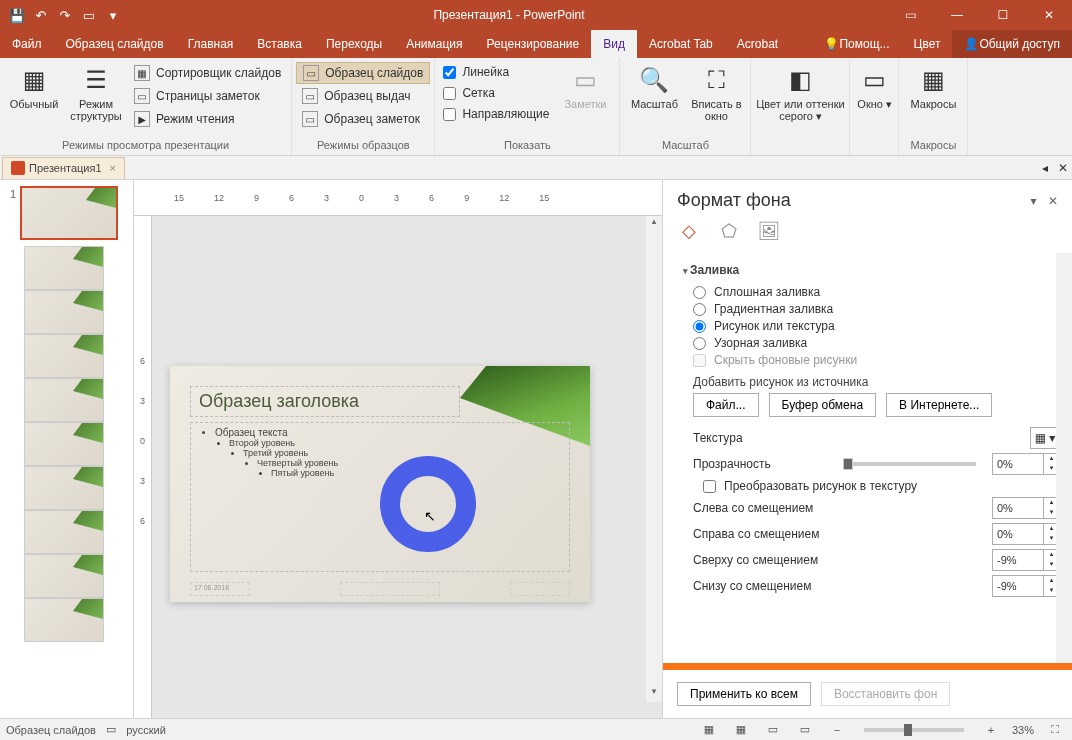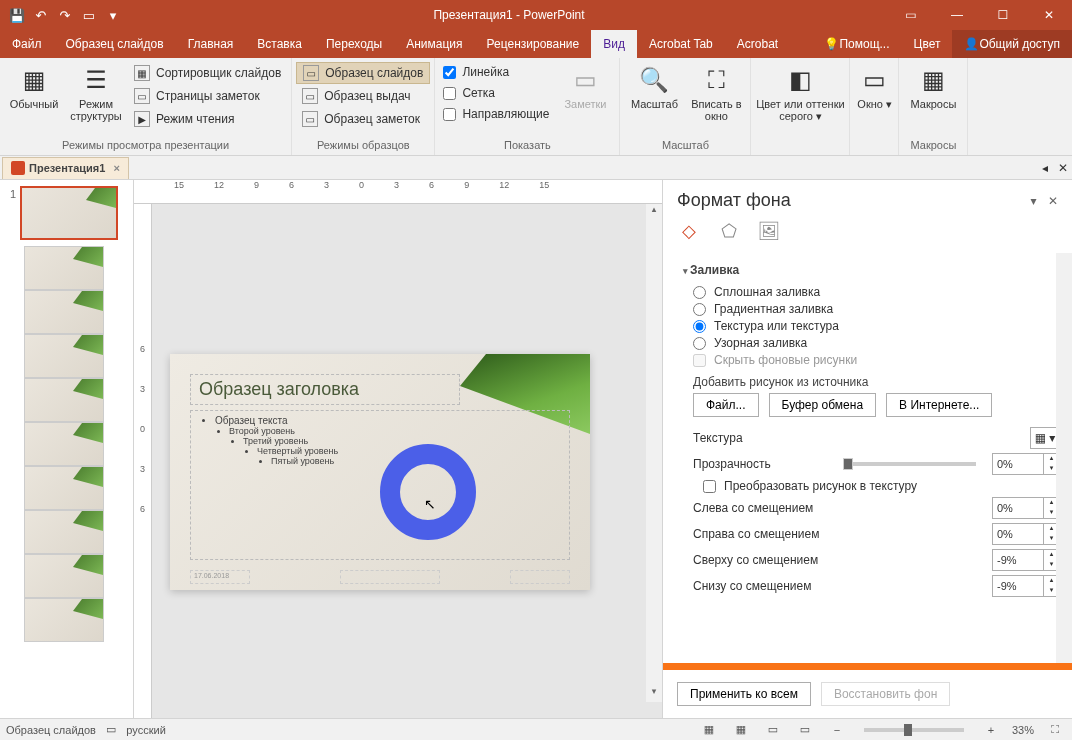--- a/index.html
+++ b/index.html
@@ -30,38 +30,38 @@
 .ribbon .bigbtn .ic { width: 32px; height: 32px; margin: 0 auto 2px; display: flex; align-items: center; justify-content: center; font-size: 24px; }
 .ribbon .col { display: flex; flex-direction: column; gap: 1px; padding-top: 2px; }
 .ribbon .smallbtn { display: flex; align-items: center; gap: 6px; height: 22px; padding: 0 6px; font-size: 12px; cursor: pointer; white-space: nowrap; }
 .ribbon .smallbtn .sq { width: 16px; height: 16px; border: 1px solid #999; display: flex; align-items: center; justify-content: center; font-size: 10px; }
 .ribbon .smallbtn.active { background: #E1D3B8; border: 1px solid #C9B790; }
 .ribbon .chk { display: flex; align-items: center; gap: 6px; height: 20px; padding: 0 4px; font-size: 12px; }
 .ribbon .chk input { width: 13px; height: 13px; }
 
 
 .doctabs { height: 24px; background: #F1F1F1; border-bottom: 1px solid #D4D4D4; display: flex; align-items: center; padding-left: 2px; }
-.doctab { height: 22px; display: flex; align-items: center; gap: 4px; padding: 0 8px; background: #F7EBD9; border: 1px solid #D4C4A8; border-bottom: none; font-size: 11px; font-weight: bold; color: #444; }
+.doctab { height: 22px; display: flex; align-items: center; gap: 4px; padding: 0 8px; background: #F7EBD9; border: 1px solid #D4C4A8; border-bottom: none; font-size: 11px; font-weight: normal; color: #444; }
 .doctab .pp { width: 14px; height: 14px; background: #D24726; border-radius: 2px; }
 .doctab .close { font-size: 11px; color: #888; cursor: pointer; margin-left: 4px; }
 .doctabs .scrollbar { flex: 1; height: 16px; margin: 0 4px; background: #F1F1F1; position: relative; }
 .doctabs .navr { width: 18px; text-align: center; cursor: pointer; }
 
 
 .main { display: flex; height: calc(740px - 30px - 28px - 98px - 24px - 22px); }
 .thumbs { width: 134px; background: #fff; border-right: 1px solid #D4D4D4; overflow: hidden; padding: 6px 0 0 6px; }
 .thumb-row { display: flex; align-items: flex-start; gap: 4px; margin-bottom: 6px; }
 .thumb-row .num { width: 10px; text-align: right; font-size: 11px; color: #666; padding-top: 2px; }
 .thumb { width: 98px; height: 54px; background: linear-gradient(135deg, #EAE5DC 0%, #DDD7CC 100%); border: 1px solid #ccc; position: relative; }
 .thumb.selected { border: 2px solid #D24726; }
 .thumb .leaf { position: absolute; top: 0; right: 0; width: 30px; height: 20px; background: linear-gradient(135deg, #4a7c2e, #7db855); clip-path: polygon(30% 0, 100% 0, 100% 100%, 0 60%); }
 .thumb.sub { margin-left: 18px; width: 80px; height: 44px; }
 
 .canvas-area { flex: 1; background: #E6E6E6; position: relative; display: flex; flex-direction: column; }
-.ruler-h { height: 24px; background: #fff; border-bottom: 1px solid #ccc; display: flex; font-size: 9px; color: #666; padding-left: 40px; gap: 30px; }
+.ruler-h { height: 36px; background: #fff; border-bottom: 1px solid #ccc; display: flex; align-items: center; font-size: 9px; color: #666; padding-left: 40px; gap: 30px; }
 .canvas-wrap { flex: 1; display: flex; position: relative; }
 .ruler-v { width: 18px; background: #fff; border-right: 1px solid #ccc; display: flex; flex-direction: column; align-items: center; font-size: 9px; color: #666; padding-top: 140px; gap: 30px; }
 .slide-canvas { position: absolute; left: 36px; top: 150px; width: 420px; height: 236px; background: linear-gradient(135deg, #EFEBE3 0%, #E0DBD1 100%); box-shadow: 0 2px 8px rgba(0,0,0,0.2); }
 .slide-canvas .leaf-big { position: absolute; top: 0; right: 0; width: 130px; height: 80px; background: linear-gradient(160deg, #2d5a1a, #6fb042 60%, #8cc960); clip-path: polygon(20% 0, 100% 0, 100% 100%, 0 40%); }
 .slide-canvas .ph { position: absolute; border: 1px dashed #bbb; padding: 4px 8px; font-size: 11px; color: #444; }
 .slide-canvas .ph.title { left: 20px; top: 20px; right: 130px; font-size: 18px; color: #4a5a3a; }
 .slide-canvas .ph.body { left: 20px; top: 56px; right: 20px; bottom: 30px; font-size: 10px; }
 .slide-canvas .ph.body ul { list-style: disc; padding-left: 16px; }
 .slide-canvas .ph.body ul ul { padding-left: 14px; font-size: 9px; }
 .slide-canvas .footer-ph { position: absolute; bottom: 6px; border: 1px dashed #ccc; height: 14px; font-size: 7px; color: #999; padding: 1px 3px; }
@@ -356,21 +356,21 @@
       <label class="fp-row">
           <input type="radio" name="fill" style="">
           <span>Сплошная заливка</span>
         </label>
       <label class="fp-row">
           <input type="radio" name="fill" style="">
           <span>Градиентная заливка</span>
         </label>
       <label class="fp-row">
           <input type="radio" name="fill" checked="" style="">
-          <span>Текстура или текстура</span>
+          <span>Рисунок или текстура</span>
         </label>
       <label class="fp-row">
           <input type="radio" name="fill" style="">
           <span>Узорная заливка</span>
         </label>
       <label class="fp-row disabled">
           <input type="checkbox" disabled="" style="">
           <span>Скрыть фоновые рисунки</span>
         </label>
 

